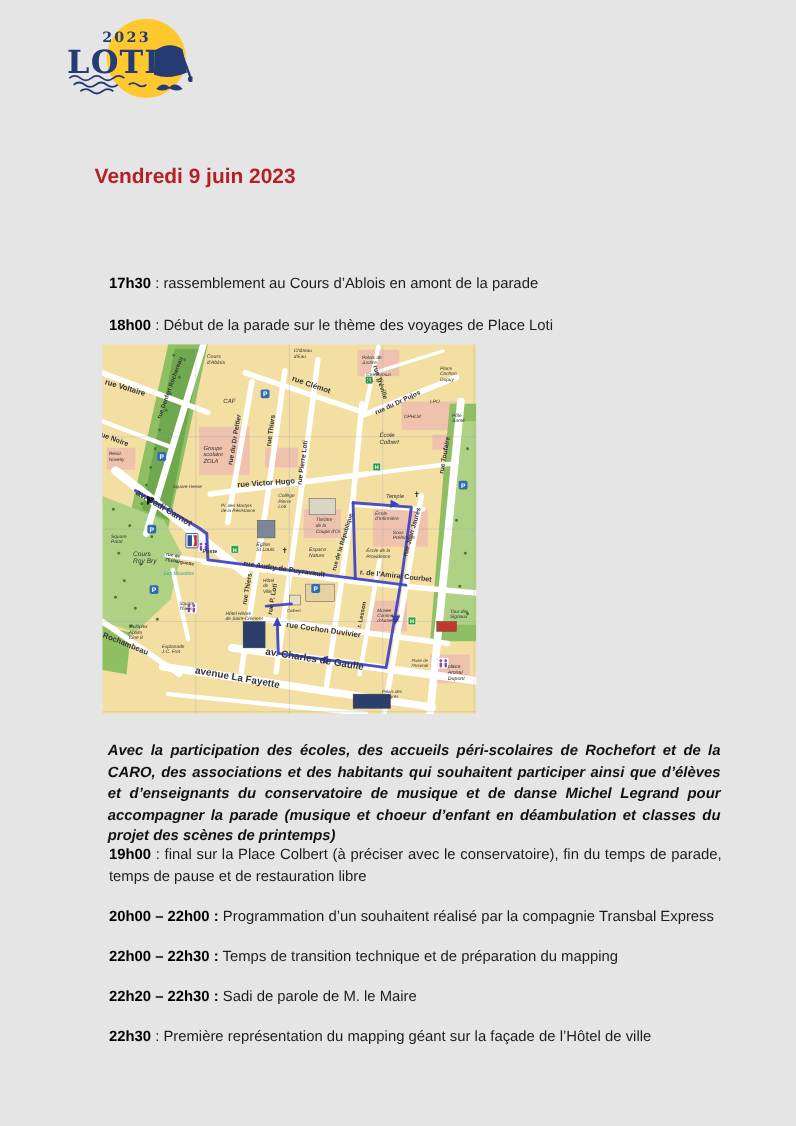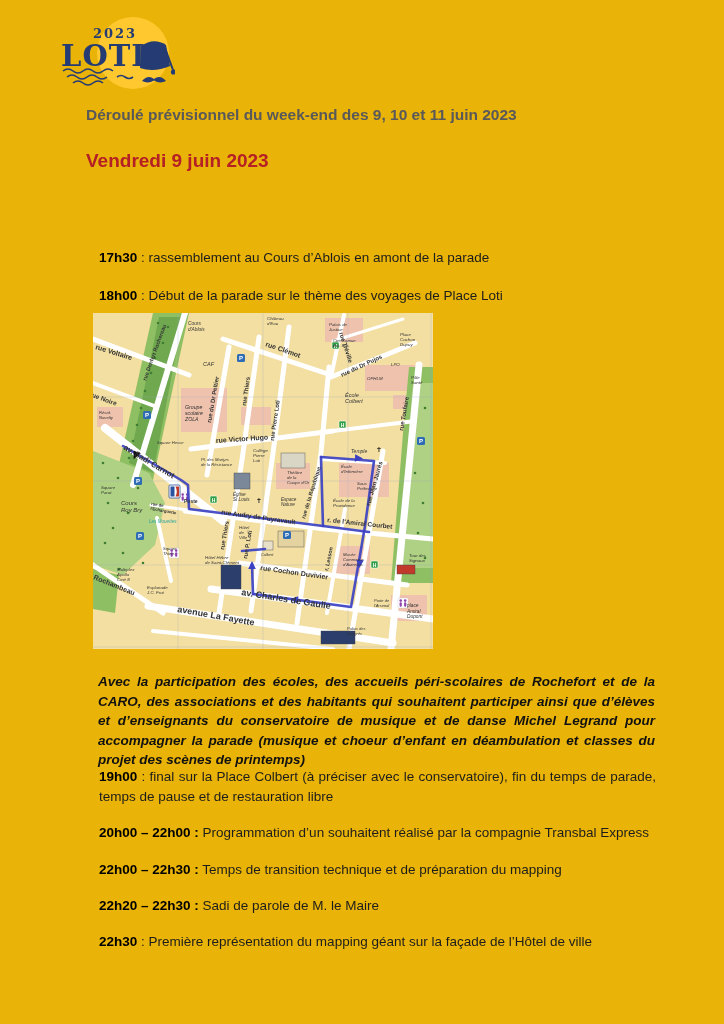--- a/index.html
+++ b/index.html
@@ -1,21 +1,21 @@
 <!DOCTYPE html>
 <html lang="fr" style="--title-gray: #595959; --day-red: #B42025; --section-blue: #1F4E79;"><head>
 <meta charset="utf-8">
 <style>
   html,body{margin:0;padding:0;}
   body{
     width:724px;height:1024px;background:#ffffff;
     font-family:"Liberation Sans", sans-serif;
     -webkit-font-smoothing:antialiased;
   }
-  .page{position:relative;width:724px;height:1024px;background:#eab308;overflow:hidden;}
+  .page{position:relative;width:724px;height:1024px;background:#e5e5e5;overflow:hidden;}
   .abs{position:absolute;}
   .title{
     left:86px;top:106px;width:560px;
     font-size:15.5px;font-weight:700;color:var(--title-gray);
   }
   .day{
     left:86px;top:150px;width:560px;
     font-size:19px;font-weight:700;color:var(--day-red);
   }
   .section{
@@ -60,21 +60,20 @@
       <g fill="none" stroke-width="1.6">
         <path class="lg-stroke-navy" d="M6,57 q5,-4 10,0 t10,0 t10,0 t10,0 t10,0" stroke="#243B73"></path>
         <path class="lg-stroke-navy" d="M10,63 q5,-4 10,0 t10,0 t10,0 t10,0" stroke="#243B73"></path>
         <path class="lg-stroke-navy" d="M16,69 q5,-4 10,0 t10,0 t10,0" stroke="#243B73"></path>
         <path class="lg-stroke-navy" d="M60,63 q4,-3 8,0 t8,0" stroke="#243B73"></path>
       </g>
       <path class="lg-fill-navy" d="M85,67 Q91,60 97,65 Q103,60 109,67 Q103,70 97,66.5 Q91,70 85,67 Z" fill="#243B73"></path>
     </svg>
   </figure>
 
-  <div class="abs title">Déroulé prévisionnel du week-end des 9, 10 et 11 juin 2023</div>
   <div class="abs day">Vendredi 9 juin 2023</div>
 
   <p class="abs sched" style="top:235px">
     <b>17h30</b><span> : rassemblement au Cours d’Ablois en amont de la parade</span>
   </p>
   <p class="abs sched" style="top:273px">
     <b>18h00</b><span> : Début de la parade sur le thème des voyages de Place Loti</span>
   </p>
 
   <figure class="abs map-box">

